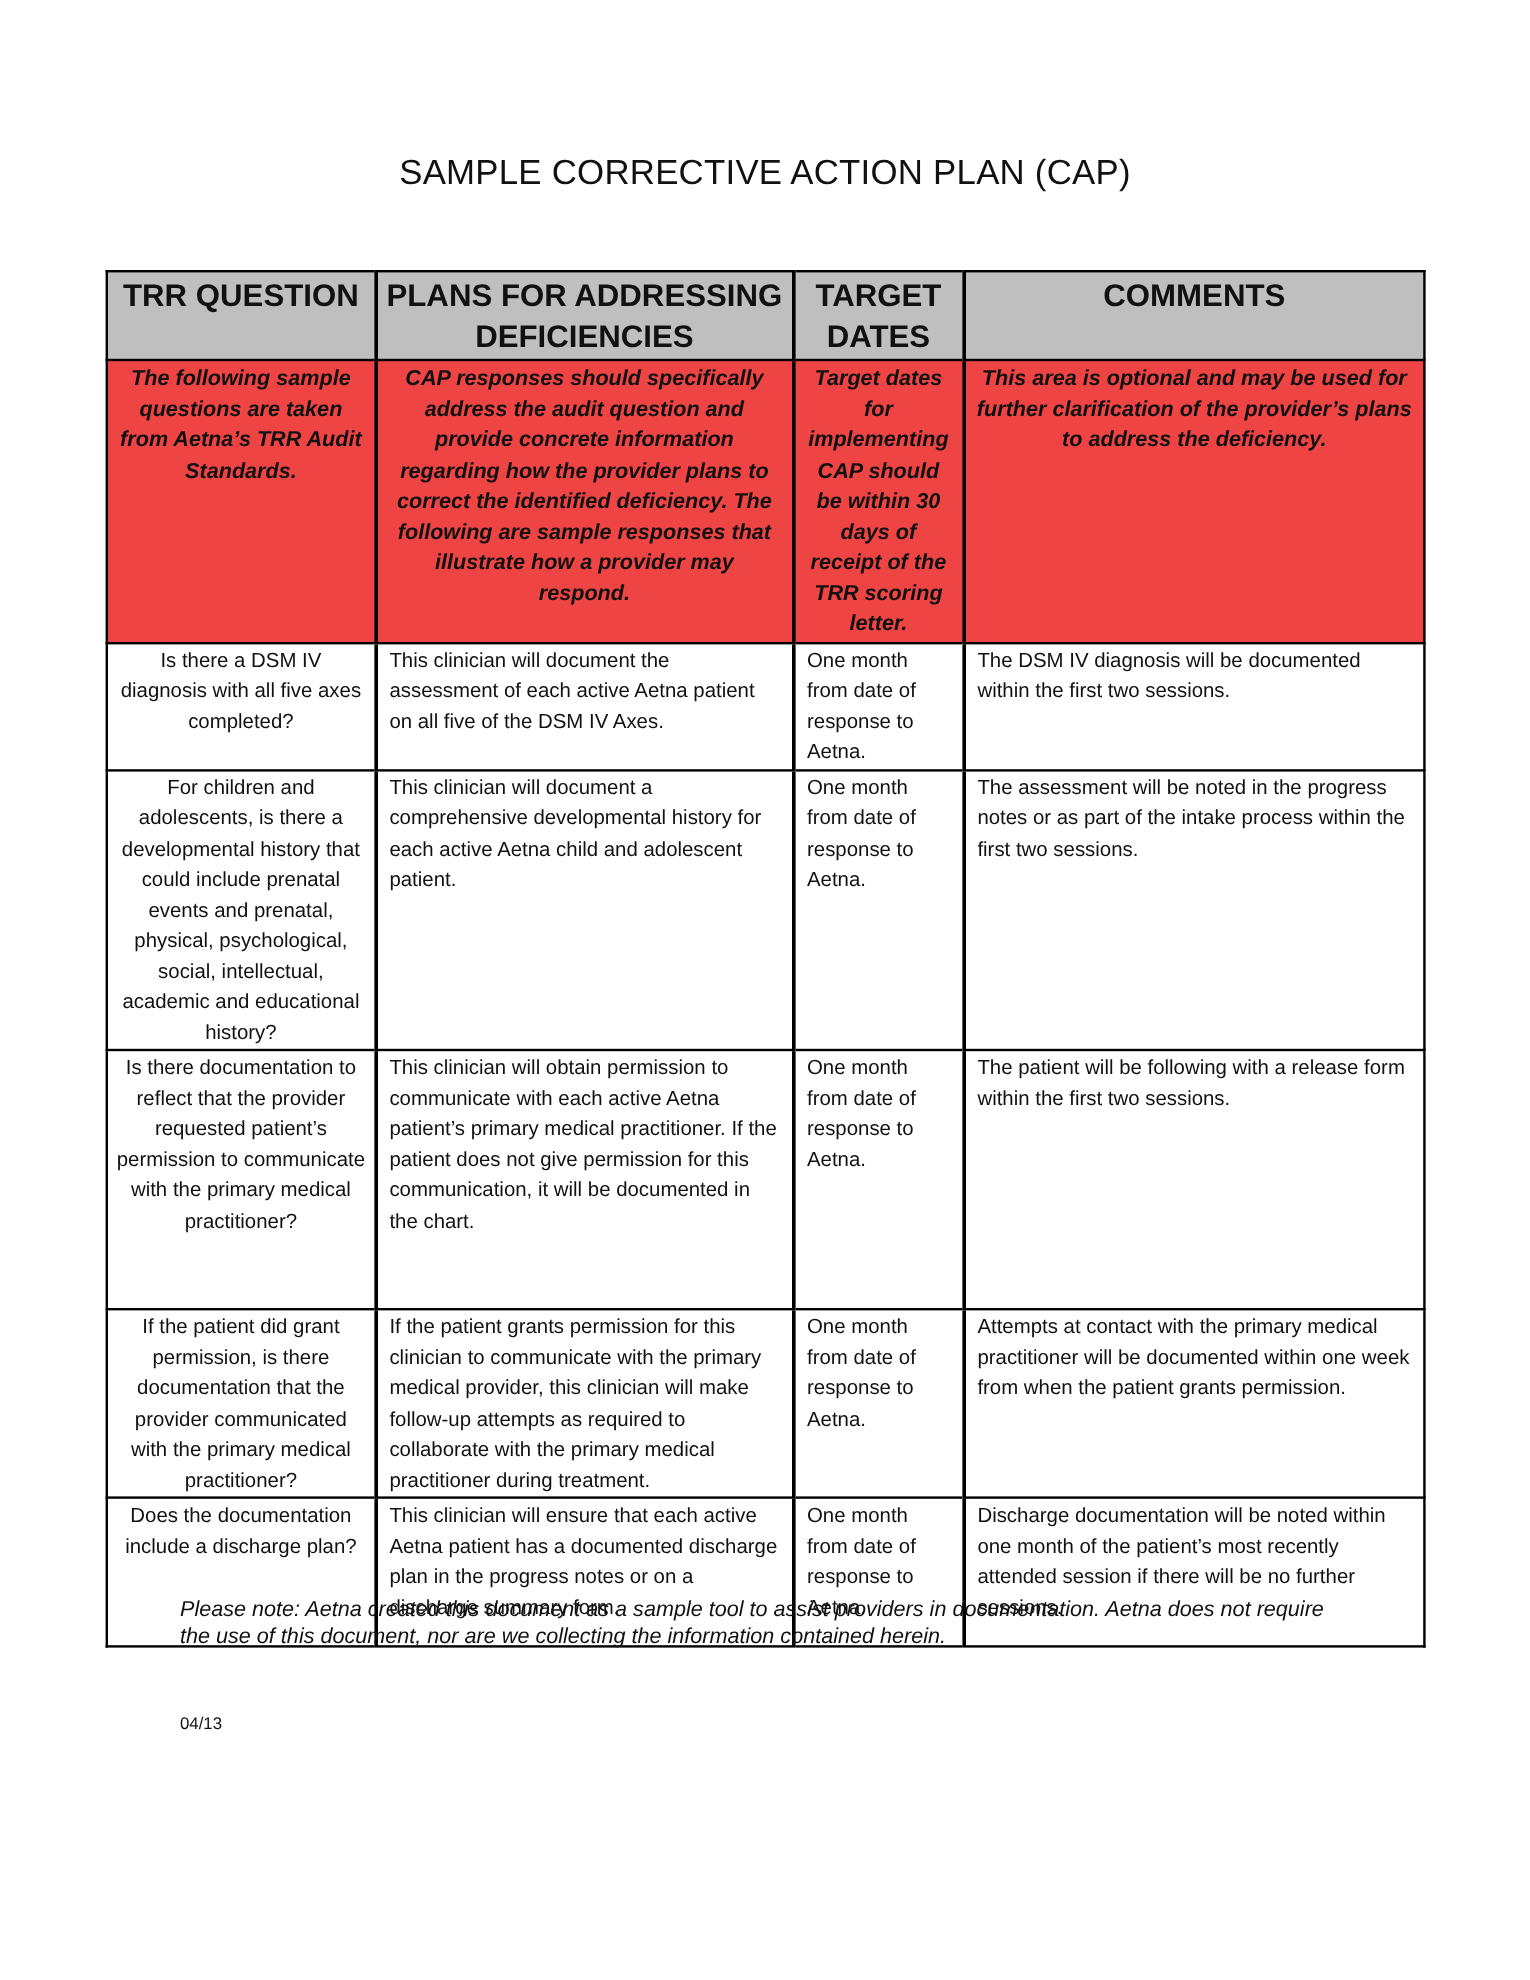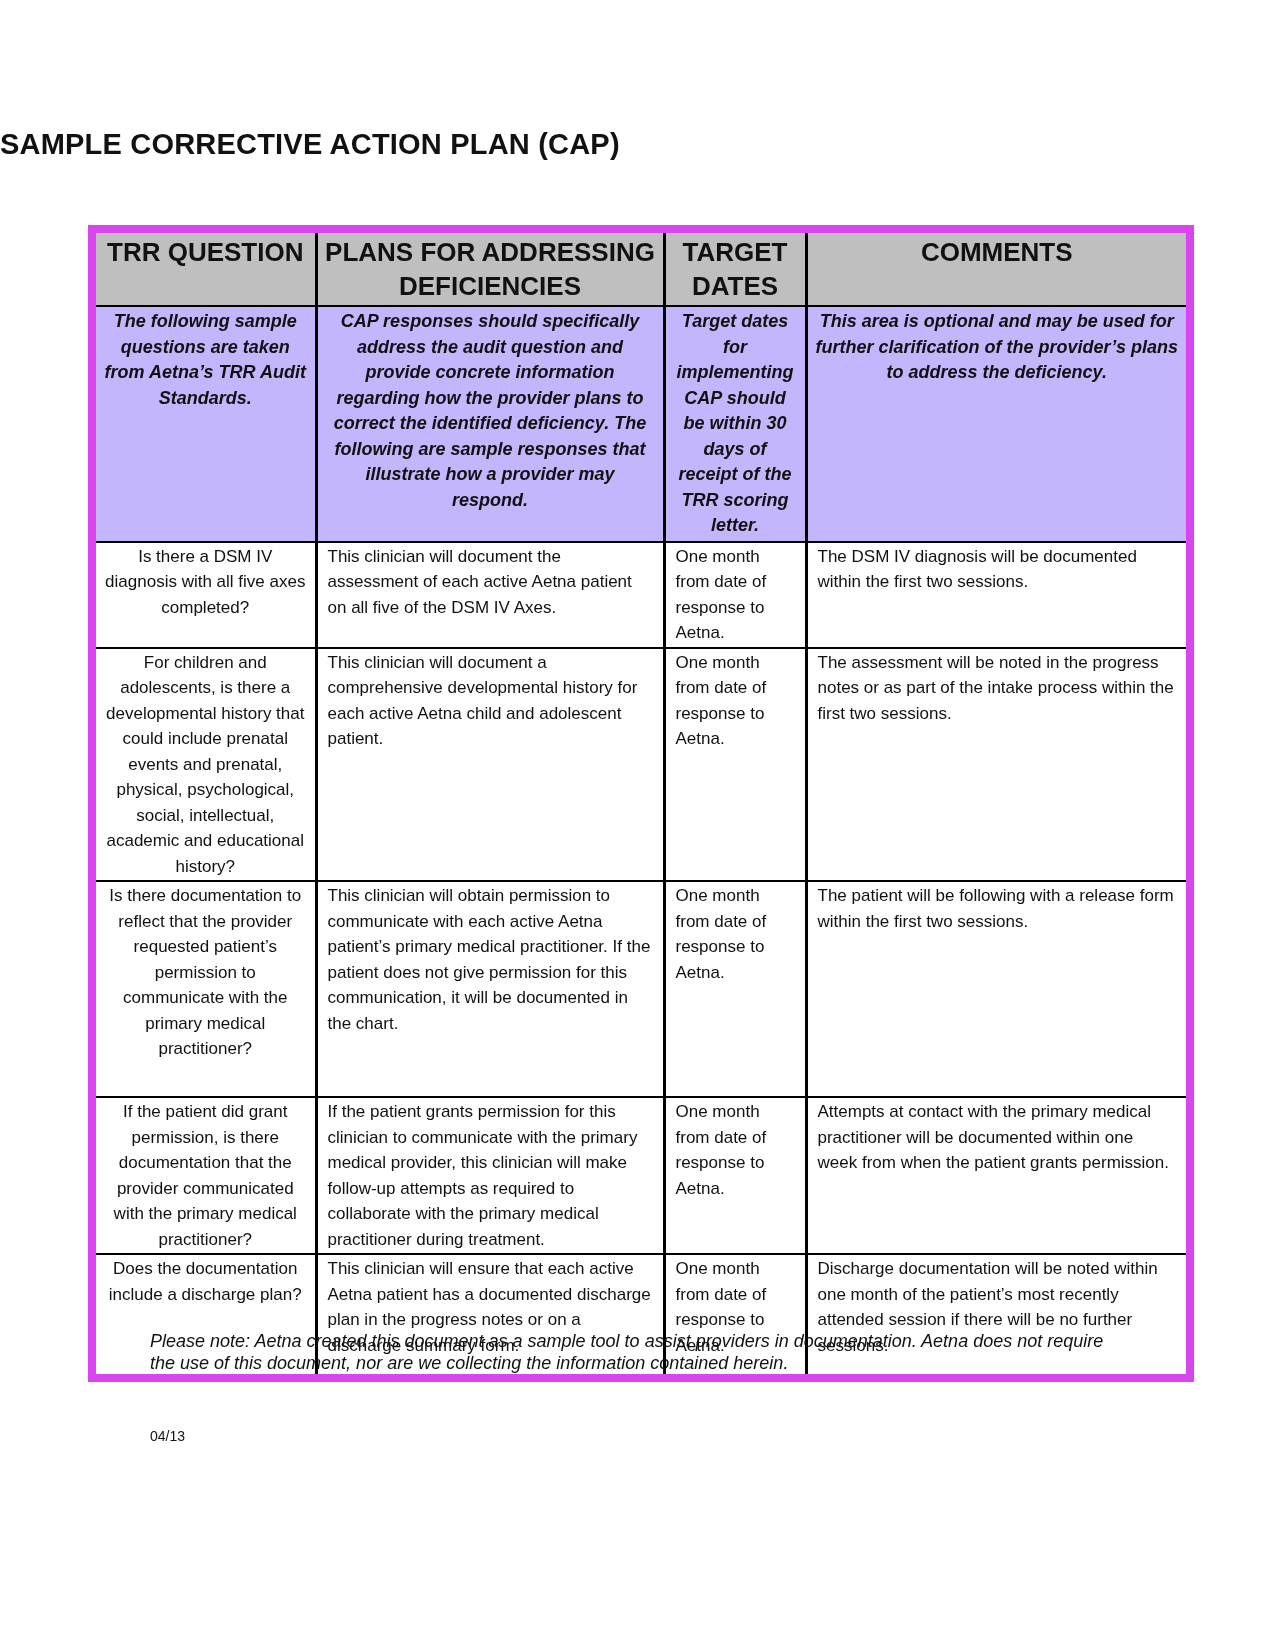--- a/index.html
+++ b/index.html
@@ -1,29 +1,29 @@
 <!DOCTYPE html>
 <html><head>
   <meta charset="utf-8">
   <style>
     html, body { margin: 0; padding: 0; background: #ffffff; }
     body { width: 1275px; height: 1650px; position: relative; overflow: hidden;
            font-family: "Liberation Sans", "DejaVu Sans", sans-serif; color: #111; }
-    .title { position: absolute; top: 128px; left: 0; width: 1275px; text-align: left;
-             font-weight: bold; font-size: 29px; letter-spacing: 0.2px; }
+    .title { position: absolute; top: 128px; left: 0; width: 1275px; text-align: center;
+             font-weight: normal; font-size: 29px; letter-spacing: 0.2px; }
     .cap-table { position: absolute; top: 225px; left: 88px; width: 1098px;
-                 border-collapse: collapse; table-layout: fixed; border: 8px solid #d946ef; }
+                 border-collapse: collapse; table-layout: fixed; border: 2px solid #d946ef; }
     .cap-table td, .cap-table th { border: 2px solid #000; vertical-align: top; padding: 2px 10px; }
     .cap-table th.c2, .cap-table td.c2, .cap-table th.c3, .cap-table td.c3 { border-left-width: 3px; }
     .cap-table th.c3, .cap-table td.c3, .cap-table th.c4, .cap-table td.c4 { }
     .cap-table td.c3 { border-right-width: 3px; }
     .cap-table th.c3 { border-right-width: 3px; }
     .hdr th { background: #bfbfbf; font-weight: bold; font-size: 26px; line-height: 34px;
               text-align: center; height: 68px; padding: 2px 6px; }
-    .desc td { background: #c4b5fd; font-weight: bold; font-style: italic; font-size: 18px;
+    .desc td { background: #ef4444; font-weight: bold; font-style: italic; font-size: 18px;
                line-height: 25.5px; text-align: center; padding: 2px 8px; }
     .row td { font-size: 17px; line-height: 25.5px; padding: 1px 10px; }
     .row td.c1 { text-align: center; padding: 1px 6px; margin-top: 18px; }
     .row td.c2, .row td.c3, .row td.c4 { text-align: left; margin-top: 12px; }
     .note { position: absolute; top: 1330px; left: 150px; width: 970px; font-style: italic;
             font-size: 18px; line-height: 22px; }
     .date { position: absolute; top: 1404px; left: 150px; font-size: 14px; margin-top: 24px; }
   </style>
 </head>
 <body>

